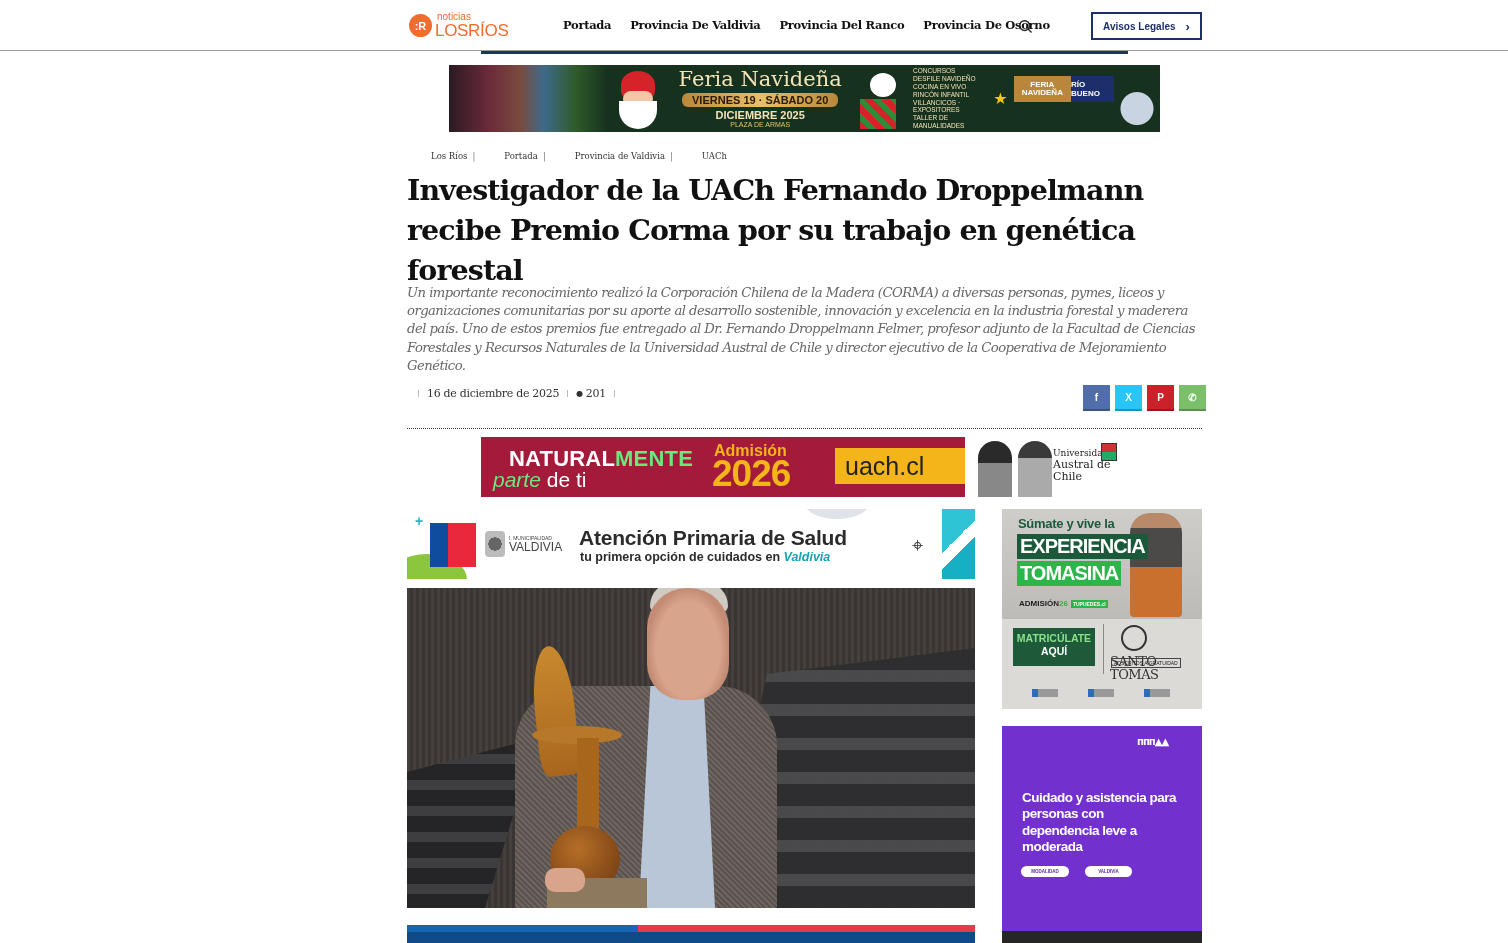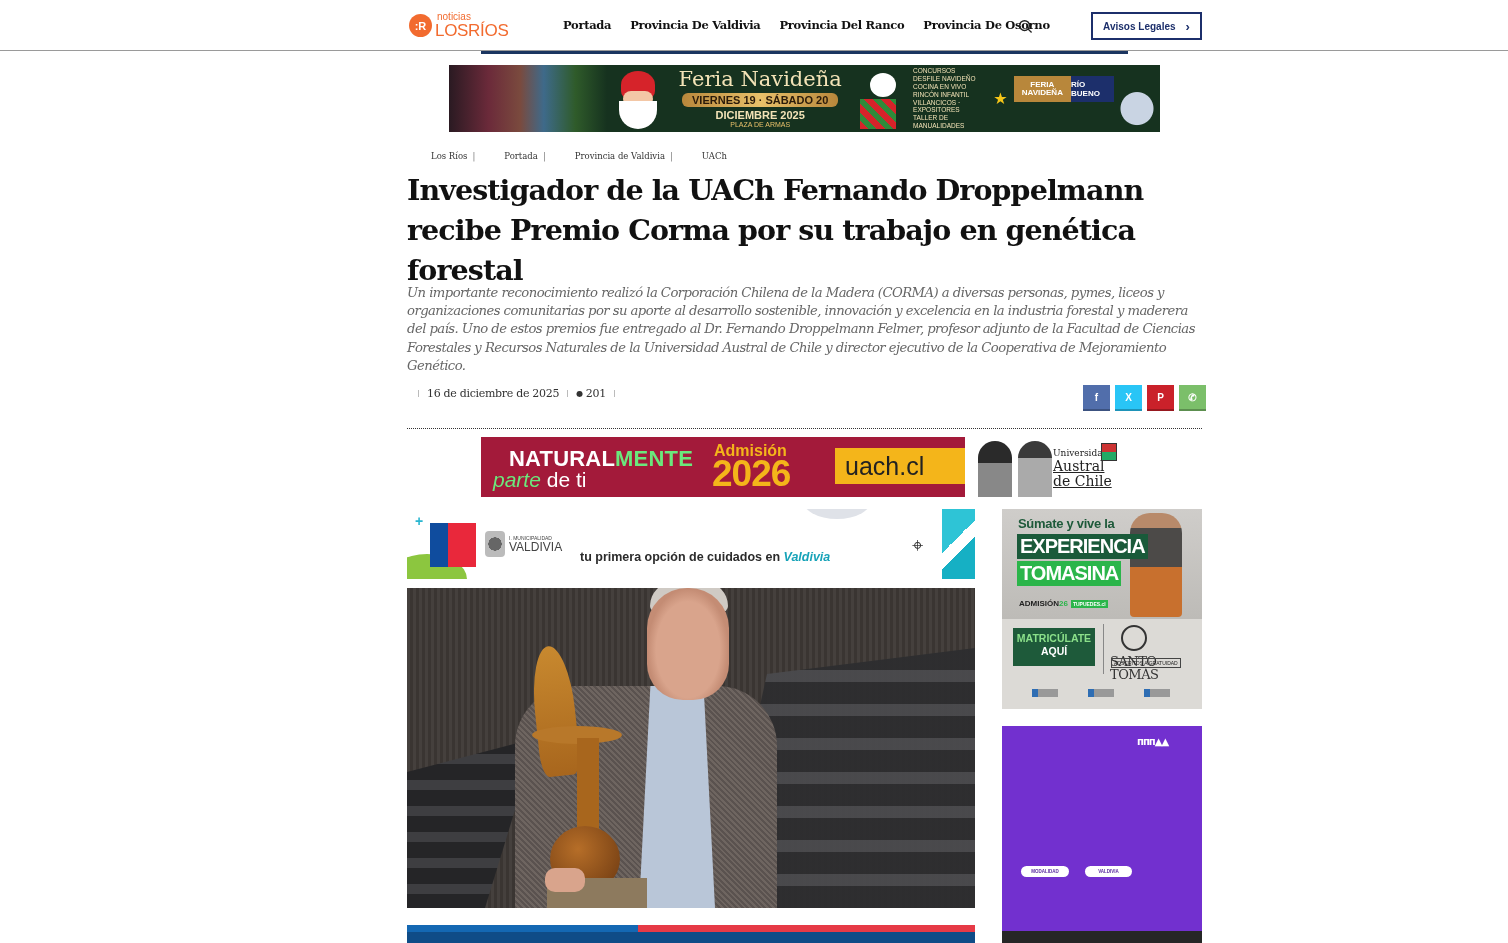--- a/index.html
+++ b/index.html
@@ -73,21 +73,21 @@
   .bu-line1 .green { color: #6be87c; }
   .bu-line2 { position: absolute; left: 12px; top: 31px; font: 21px "Liberation Sans", sans-serif; color: #fff; }
   .bu-line2 i { color: #6be87c; }
   .bu-adm { position: absolute; left: 233px; top: 5px; font: bold 16px "Liberation Sans", sans-serif; color: #f4b51a; }
   .bu-year { position: absolute; left: 231px; top: 18px; font: bold 37px "Liberation Sans", sans-serif; color: #f4b51a; line-height: 1; letter-spacing: -1px; }
   .bu-url { position: absolute; left: 354px; top: 11px; width: 130px; height: 36px; background: #f4b51a; font: 25px "Liberation Sans", sans-serif; color: #222; padding-left: 10px; line-height: 36px; }
   .bu-people { position: absolute; left: 484px; top: 0; width: 154px; height: 60px; background: #fff; }
   .bu-p1 { position: absolute; left: 497px; top: 4px; width: 34px; height: 56px; background: linear-gradient(#2a2a2a 0 40%, #888 40%); border-radius: 17px 17px 0 0; }
   .bu-p2 { position: absolute; left: 537px; top: 4px; width: 34px; height: 56px; background: linear-gradient(#3a3a3a 0 30%, #aaa 30%); border-radius: 17px 17px 0 0; }
   .bu-uni { position: absolute; left: 572px; top: 12px; font: 9px "DejaVu Serif", serif; color: #222; line-height: 1.1; }
-  .bu-uni b { font-size: 14px; font-weight: normal; text-decoration: underline; }
+  .bu-uni b { font-size: 11px; font-weight: normal; }
   .bu-crest { position: absolute; left: 620px; top: 6px; width: 16px; height: 18px; background: linear-gradient(#c33 0 50%, #2a6 50%); border: 1px solid #333; }
 
   
   .banner-salud { position: absolute; left: 407px; top: 509px; width: 568px; height: 70px; background: #fff; overflow: hidden; }
   .bs-green { position: absolute; left: -20px; top: 45px; width: 80px; height: 50px; background: #8cc63f; border-radius: 50%; }
   .bs-plus { position: absolute; left: 8px; top: 4px; color: #29b6d0; font: bold 14px "Liberation Sans", sans-serif; }
   .bs-gob { position: absolute; left: 23px; top: 14px; width: 46px; height: 44px; background: #e9283b; }
   .bs-gob::before { content: ""; position: absolute; left: 0; top: 0; width: 18px; height: 44px; background: #0f4c9e; }
   .bs-muni { position: absolute; left: 78px; top: 22px; display: flex; align-items: center; gap: 4px; }
   .bs-crest { width: 20px; height: 26px; background: radial-gradient(circle,#666 0 40%, #bbb 41%); border-radius: 4px; }
@@ -263,20 +263,21 @@
 
 <div class="banner-salud">
   <div class="bs-green"></div>
   <div class="bs-plus">+</div>
   <div class="bs-gob"></div>
   <div class="bs-muni">
     <div class="bs-crest"></div>
     <div class="bs-muni-text"><small>I. MUNICIPALIDAD</small><span>VALDIVIA</span></div>
   </div>
   <div class="bs-grey"></div>
+  <div class="bs-t1">Atención Primaria de Salud</div>
   <div class="bs-t2"><span>tu primera opción de cuidados en </span><i>Valdivia</i></div>
   <div class="bs-cursor">⌖</div>
   <div class="bs-teal"></div>
 </div>
 
 <div class="article-img">
   <div class="ai-wall"></div>
   <div class="ai-seats"></div>
   <div class="ai-seats-left"></div>
   <div class="ai-jacket"></div>
@@ -315,16 +316,17 @@
   <div class="at-grat">ADSCRITOS A GRATUIDAD</div>
   <div class="at-logos">
       <span></span>
       <span></span>
       <span></span>
     </div>
 </div>
 
 <div class="ad-purple">
   <div class="ap-logo">ᴨᴨᴨ▲▲</div>
+  <div class="ap-text">Cuidado y asistencia para personas con dependencia leve a moderada</div>
   <div class="ap-pill p1">MODALIDAD</div>
   <div class="ap-pill p2">VALDIVIA</div>
   <div class="ap-dark"></div>
 </div>
 
 </body></html>

